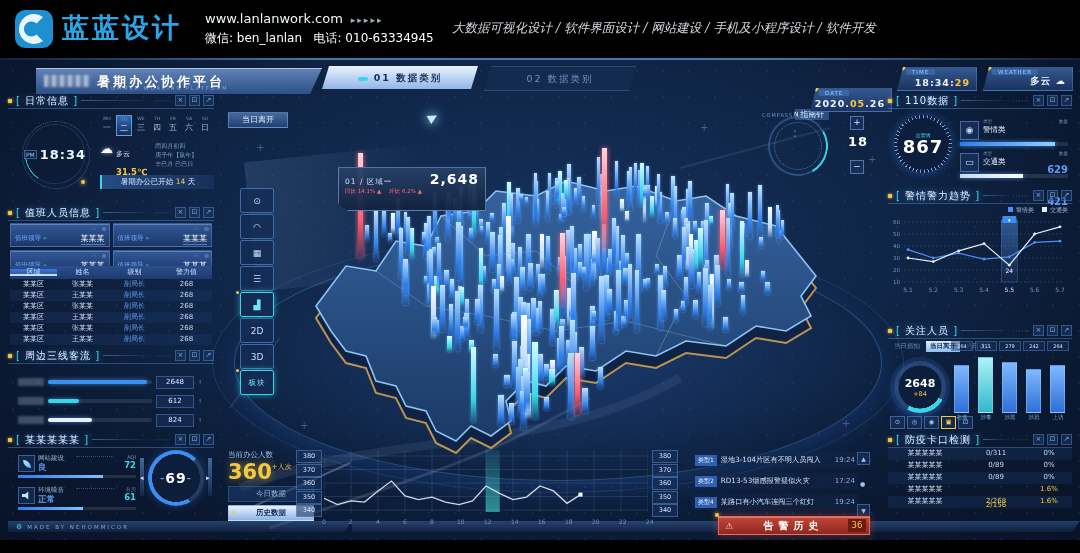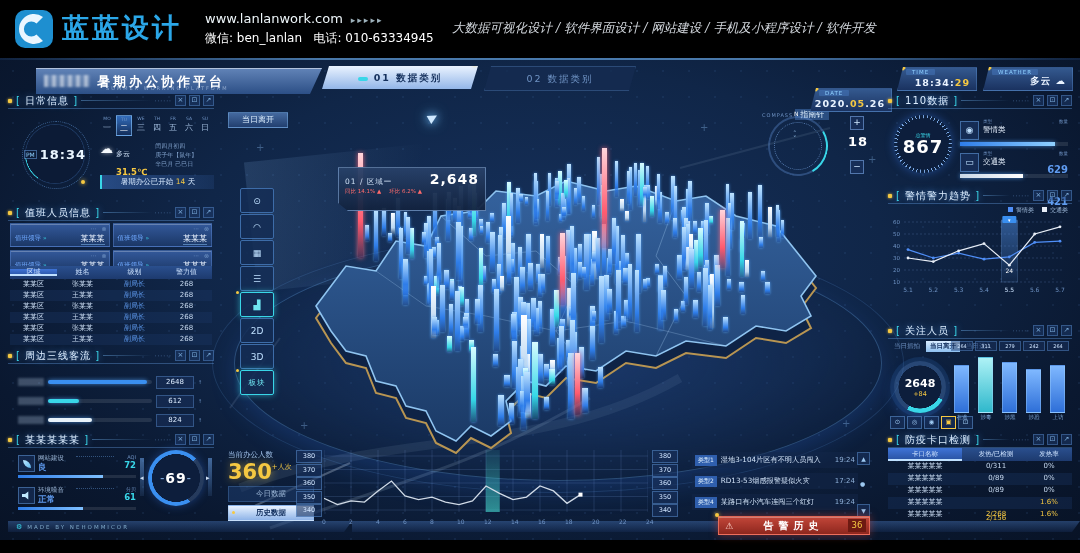--- a/index.html
+++ b/index.html
@@ -1025,25 +1025,20 @@
     <div class="p-head">
         <span class="p-tick"></span>
       <span class="p-title">防疫卡口检测</span>
       <span class="p-line"></span>
         <span class="p-dots">······</span>
       <span class="p-ico">×</span>
       <span class="p-ico">⊡</span>
       <span class="p-ico">↗</span>
     </div>
     <div id="cp-table">
-        <div class="cp-row hd">
-          <span class="c" style="width: 74px;">卡口名称</span>
-          <span class="c" style="width: 68px;">发热/已检测</span>
-          <span class="c" style="width: 38px;">发热率</span>
-        </div>
         <div class="cp-row bd">
           <span class="c c1" style="width: 74px;">某某某某某</span>
           <span class="c c2" style="width: 68px;">0/311</span>
           <span class="c c3" style="width: 38px;">0%</span>
         </div>
         <div class="cp-row bd">
           <span class="c c1" style="width: 74px;">某某某某某</span>
           <span class="c c2" style="width: 68px;">0/89</span>
           <span class="c c3" style="width: 38px;">0%</span>
         </div>

